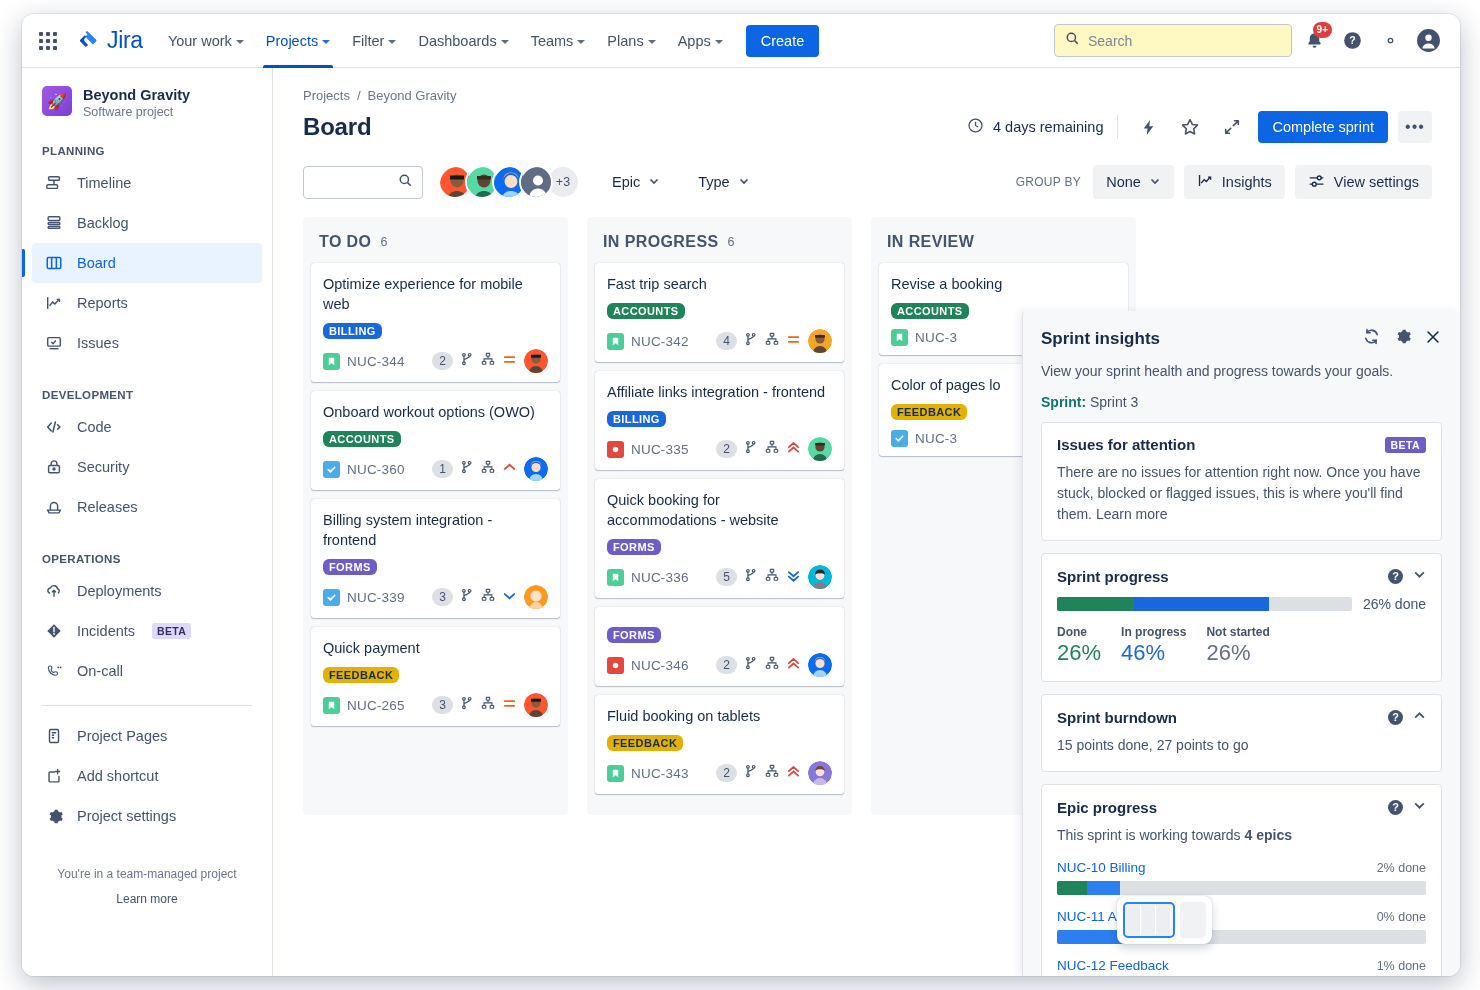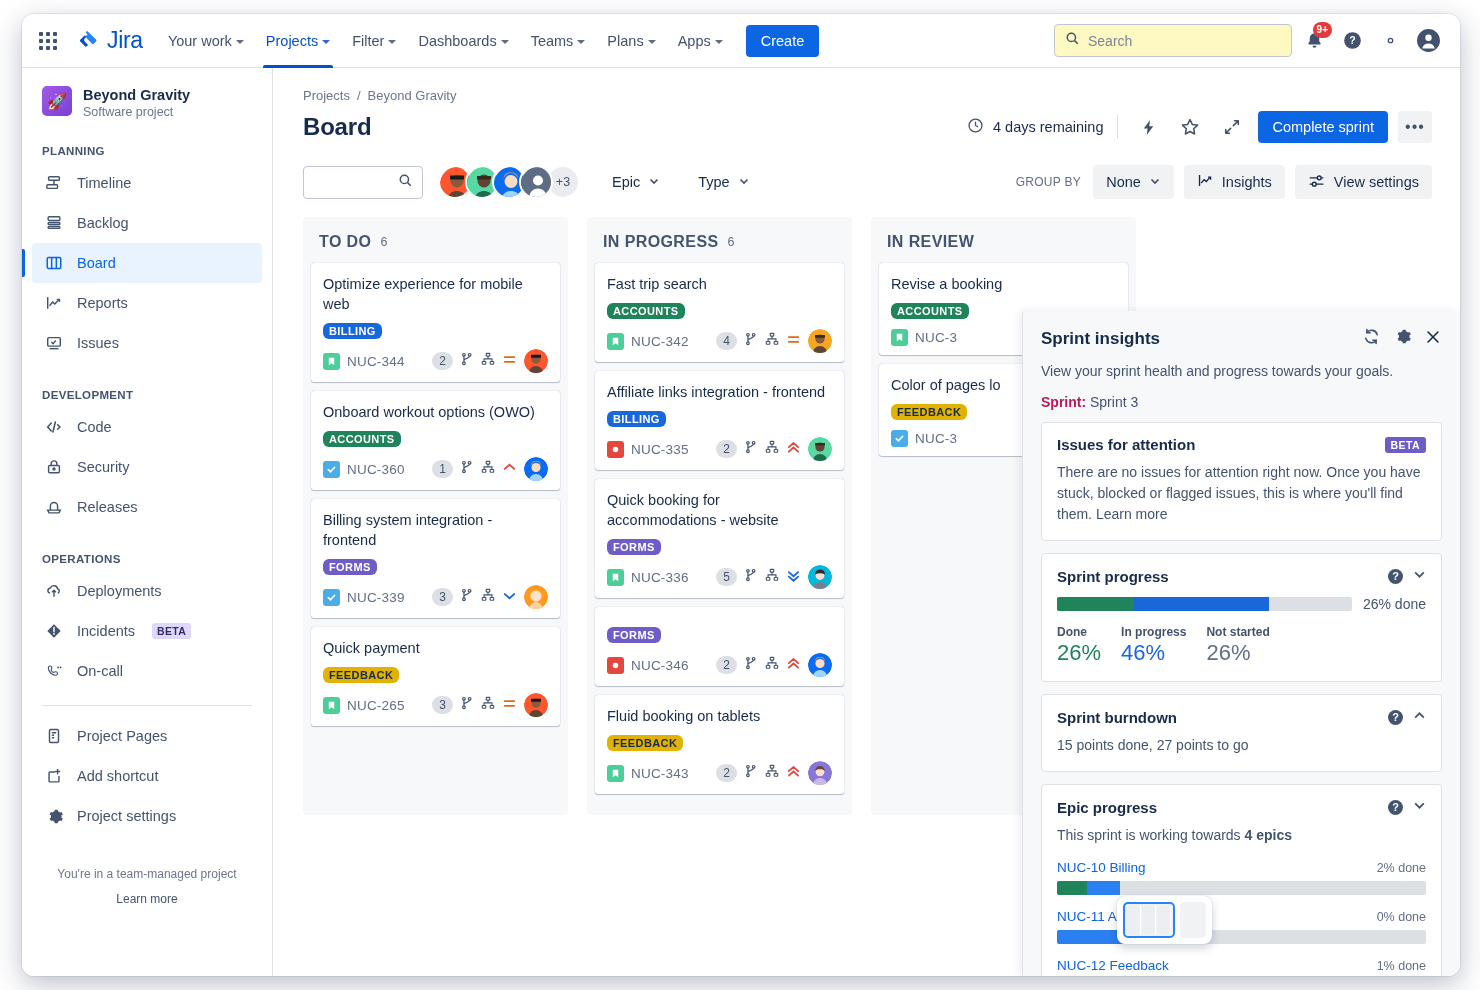--- a/index.html
+++ b/index.html
@@ -156,21 +156,21 @@
     position:absolute; right:0; top:243px; width:438px; bottom:0;
     background:#f7f8f9; border-left:1px solid #dfe1e6; border-top-left-radius:4px;
     padding:16px 18px 0 18px; overflow:hidden;
     box-shadow:-3px 0 8px rgba(9,30,66,.08);
   }
   .ins-head { display:flex; align-items:center; }
   .ins-title { font-size:17px; font-weight:600; color:#172b4d; }
   .ins-icons { margin-left:auto; display:flex; align-items:center; gap:12px; color:#44546f; cursor:pointer; }
   .ins-desc { font-size:14px; color:#44546f; line-height:1.45; margin-top:11px; }
   .ins-sprint { font-size:14px; color:#44546f; margin-top:13px; }
-  .ins-sprint b { color:#be185d; font-weight:700; }
+  .ins-sprint b { color:#0f766e; font-weight:700; }
   .ins-card {
     background:#fff; border:1px solid #dfe1e6; border-radius:4px;
     padding:13px 15px 15px; margin-top:12px;
   }
   .ins-card-head { display:flex; align-items:center; }
   .ins-card-title { font-size:15px; font-weight:700; color:#172b4d; }
   .beta-pill { background:#6e5dc6;color:#fff;font-size:10.5px;font-weight:700;padding:2px 6px;border-radius:3px;letter-spacing:.4px;margin-left:auto;}
   .ins-card-body { font-size:14px; color:#44546f; line-height:1.5; margin-top:9px; }
   .hq { margin-left:auto; display:flex; align-items:center; gap:10px; color:#44546f; }
   .qmark { width:15px;height:15px;border-radius:50%;background:#44546f;color:#fff;font-size:11px;font-weight:700;display:flex;align-items:center;justify-content:center;}

